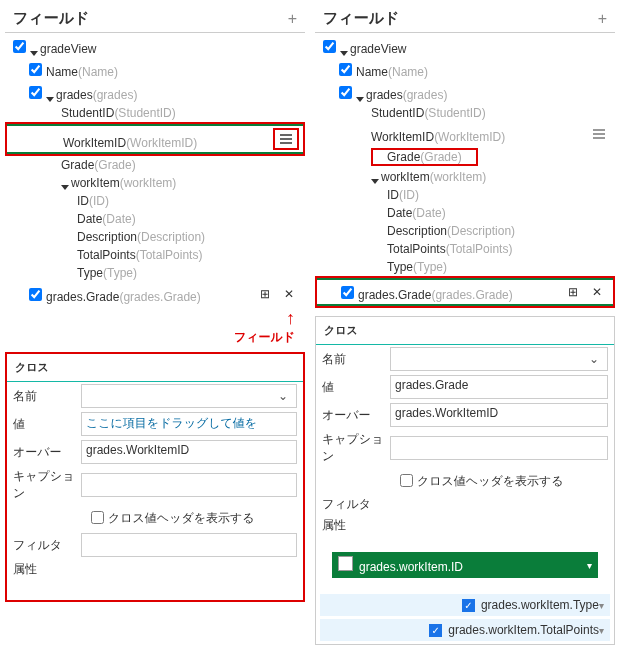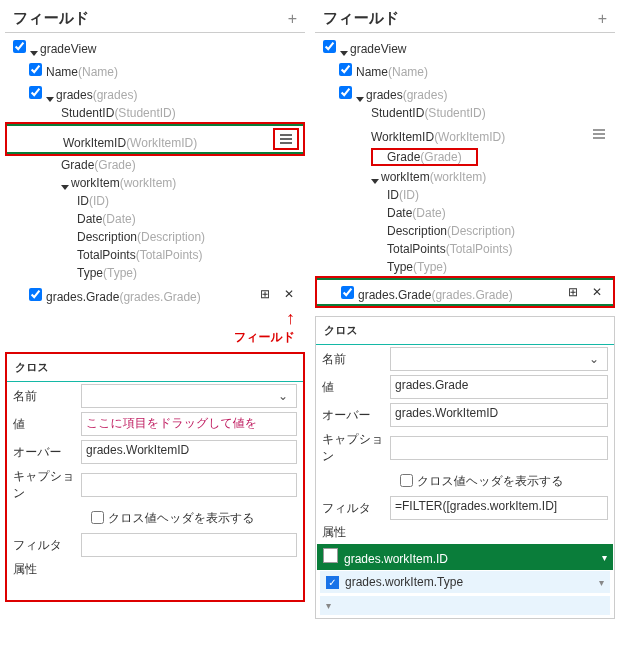--- a/index.html
+++ b/index.html
@@ -16,26 +16,26 @@
 .fname{color:#333}.fgray{color:#aaa}
 .iconbtn{width:22px;height:18px;display:inline-flex;align-items:center;justify-content:center;border:1px solid transparent}
 .iconbtn.boxed{border:2px solid #d00}
 .note{color:#d00;font-weight:bold}
 .cross{border:1px solid #ccc;margin-top:6px}
 .cross.redborder{border:2px solid #d00}
 .cross-header{padding:6px 8px;font-size:11px;font-weight:bold;border-bottom:1px solid #14b8a6}
 .form-row{display:flex;align-items:center;padding:2px 6px}
 .form-label{width:68px;color:#333}
 .form-input{flex:1;border:1px solid #ccc;padding:2px 4px;font-size:12px;height:18px;background:#fff}
-.form-input.ph{color:#be185d}
+.form-input.ph{color:#0369a1}
 .dropdown{display:flex;align-items:center}
 .dd-arrow{color:#555;padding:0 4px}
 .cbline{display:flex;align-items:flex-end;padding:4px 6px 4px 80px}
-.attr-header{background:#0a7d3a;color:#fff;padding:4px 6px;display:flex;align-items:center;justify-content:space-between;margin:1px}
-.attr-item{background:#e8f4fd;padding:4px 6px;display:flex;align-items:center;justify-content:space-between;margin:0 4px 3px 4px}
+.attr-header{background:#0a7d3a;color:#fff;padding:4px 6px;display:flex;align-items:center;justify-content:space-between;margin:16px}
+.attr-item{background:#e8f4fd;padding:4px 6px;display:flex;align-items:center;justify-content:flex-end;margin:0 4px 3px 4px}
 .cb-on{width:13px;height:13px;background:#1a73e8;display:inline-flex;align-items:center;justify-content:center;color:#fff;font-size:10px;margin-right:6px}
 .cb-off{width:13px;height:13px;background:#fff;border:1px solid #999;display:inline-block;margin-right:6px}
 svg{width:14px;height:14px}
 .rel{position:relative}
 </style>
 </head>
 <body>
 
 <div class="panel rel">
  <div class="section-header">
@@ -240,31 +240,31 @@
   <div class="form-row">
         <span class="form-label">キャプション</span>
         <div class="form-input"></div>
       </div>
   <div class="cbline">
         <input type="checkbox" class="cb" style="">
         <span>クロス値ヘッダを表示する</span>
       </div>
   <div class="form-row">
         <span class="form-label">フィルタ</span>
-        <div class="form-input">=FILTER([grades.workItem.ID]</div>
       </div>
   <div class="form-row">
         <span class="form-label">属性</span>
       </div>
   <div class="attr-header">
         <span><span class="cb-off"></span><span>grades.workItem.ID</span></span>
         <span style="font-size:10px">▾</span>
       </div>
   <div class="attr-item">
         <span><span class="cb-on">✓</span><span>grades.workItem.Type</span></span>
         <span style="font-size:10px;color:#888">▾</span>
       </div>
   <div class="attr-item">
+        <span><span class="cb-on">✓</span><span>grades.workItem.TotalPoints</span></span>
         <span style="font-size:10px;color:#888">▾</span>
       </div>
 
  </div>
 </div>
 
 </body></html>

